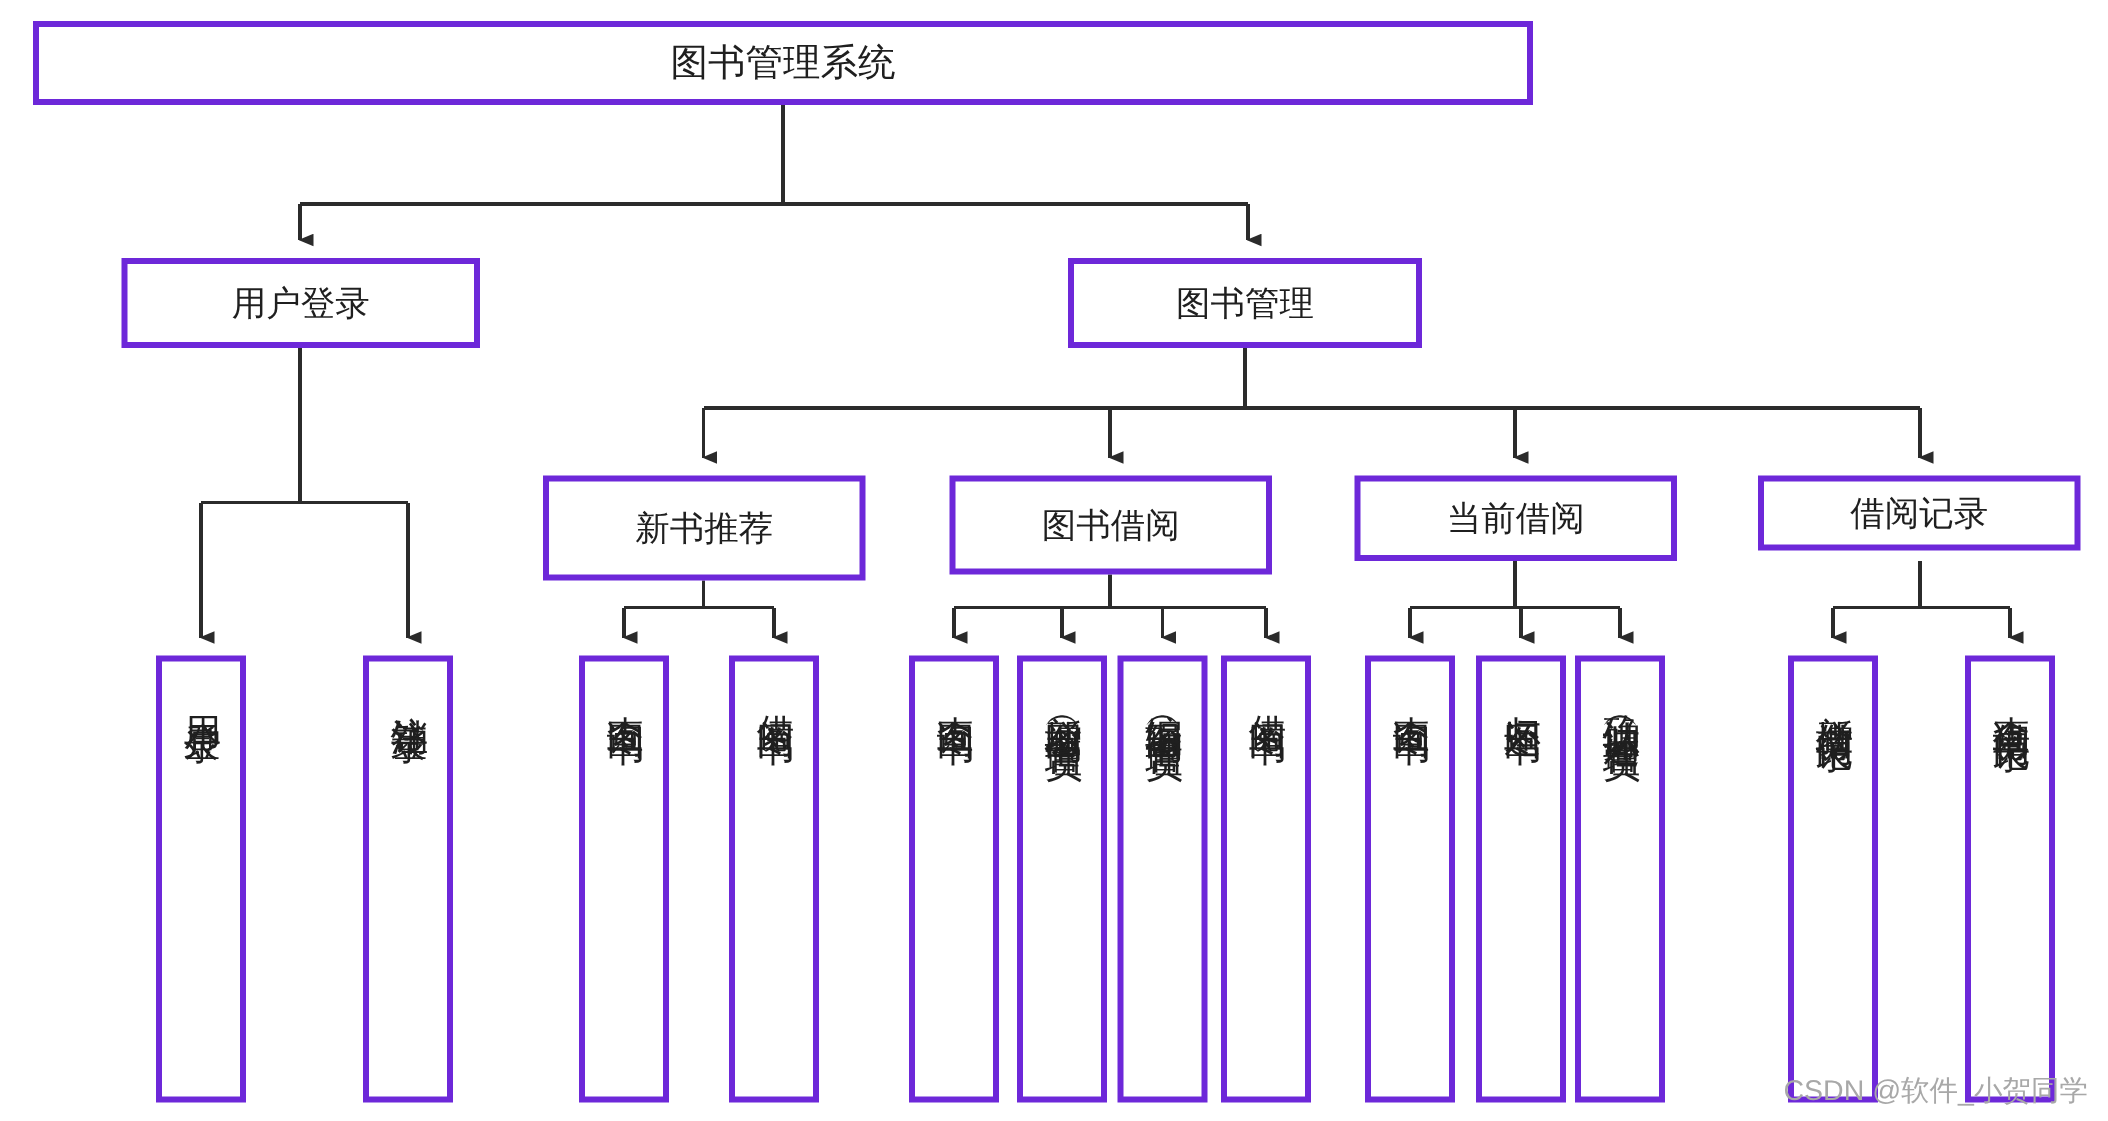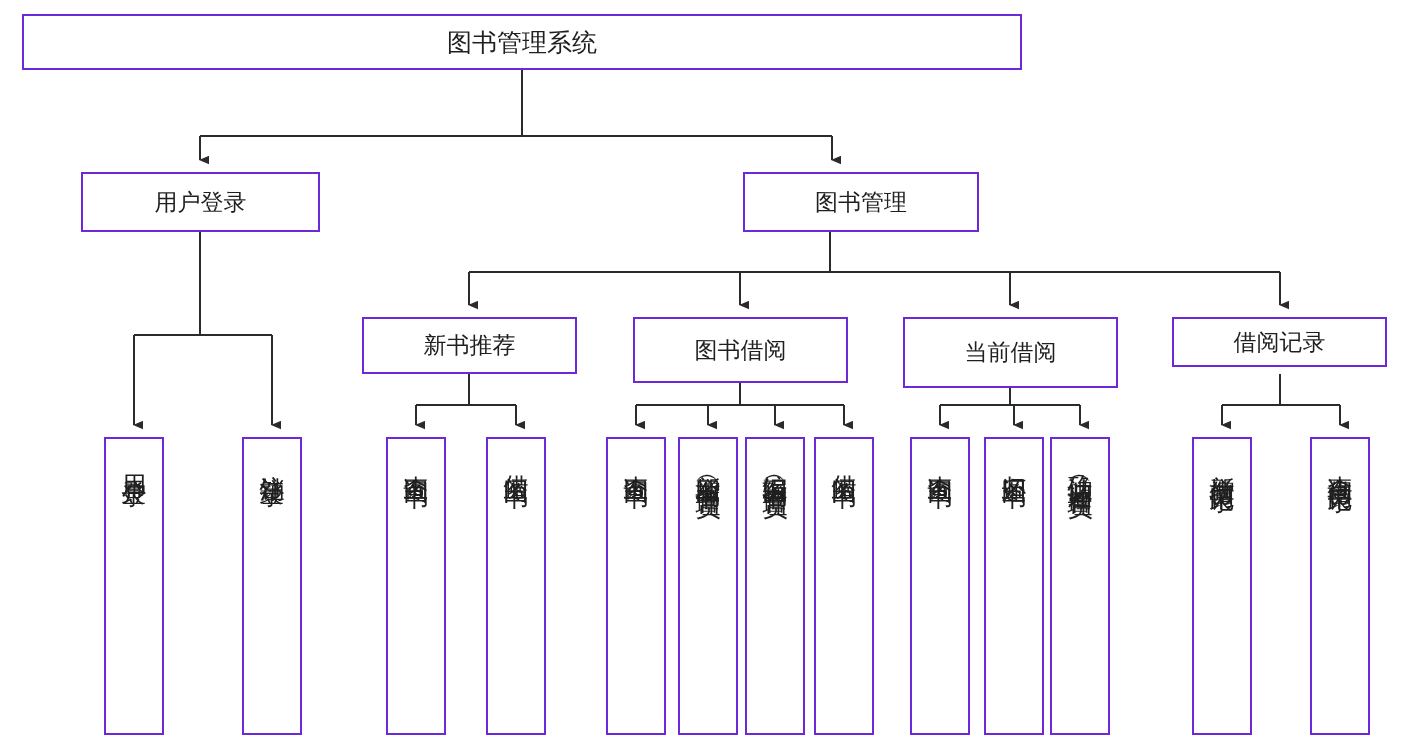--- a/index.html
+++ b/index.html
@@ -22,21 +22,21 @@
     position: absolute;
     left: 0;
     top: 0;
     width: 1405px;
     height: 747px;
   }
   .node {
     position: absolute;
     box-sizing: border-box;
     background: #ffffff;
-    border: 2px solid #6d28d9;
+    border: 4px solid #6d28d9;
     display: flex;
     align-items: center;
     justify-content: center;
     z-index: 2;
   }
   .node-label {
     color: #1f1f1f;
     font-family: "Liberation Sans", "DejaVu Sans", sans-serif;
     line-height: 1.16;
     white-space: pre;
@@ -132,31 +132,31 @@
     </g>
   </svg>
 
   <div class="node root horiz" style="left: 22px; top: 14px; width: 1000px; height: 56px;">
     <span class="node-label">图书管理系统</span>
   </div>
 
   <div class="node level2 horiz" style="left: 81px; top: 172px; width: 239px; height: 60px;">
     <span class="node-label">用户登录</span>
   </div>
-  <div class="node level2 horiz" style="left: 712px; top: 172px; width: 236px; height: 60px; margin-left: 31px;">
+  <div class="node level2 horiz" style="left: 712px; top: 172px; width: 236px; height: 60px;">
     <span class="node-label">图书管理</span>
   </div>
 
-  <div class="node level3 horiz" style="left: 362px; top: 317px; width: 215px; height: 57px;">
+  <div class="node level3 horiz" style="left: 362px; top: 317px; width: 215px; height: 70px;">
     <span class="node-label">新书推荐</span>
   </div>
   <div class="node level3 horiz" style="left: 633px; top: 317px; width: 215px; height: 66px;">
     <span class="node-label">图书借阅</span>
   </div>
-  <div class="node level3 horiz" style="left: 903px; top: 317px; width: 215px; height: 71px;">
+  <div class="node level3 horiz" style="left: 903px; top: 317px; width: 215px; height: 57px;">
     <span class="node-label">当前借阅</span>
   </div>
   <div class="node level3 horiz" style="left: 1172px; top: 317px; width: 215px; height: 50px;">
     <span class="node-label">借阅记录</span>
   </div>
 
   <div class="node leaf" style="left: 104px; top: 437px; width: 60px; height: 298px;">
     <span class="node-label">用户登录</span>
   </div>
   <div class="node leaf" style="left: 242px; top: 437px; width: 60px; height: 298px;">
@@ -189,14 +189,15 @@
   <div class="node leaf" style="left: 1050px; top: 437px; width: 60px; height: 298px;">
     <span class="node-label">确认归还（管理员）</span>
   </div>
   <div class="node leaf" style="left: 1192px; top: 437px; width: 60px; height: 298px;">
     <span class="node-label">新增借阅记录</span>
   </div>
   <div class="node leaf" style="left: 1310px; top: 437px; width: 60px; height: 298px;">
     <span class="node-label">查询借阅记录</span>
   </div>
 
+  <div class="watermark">CSDN @软件_小贺同学</div>
 
 </div>
 
 </body></html>

